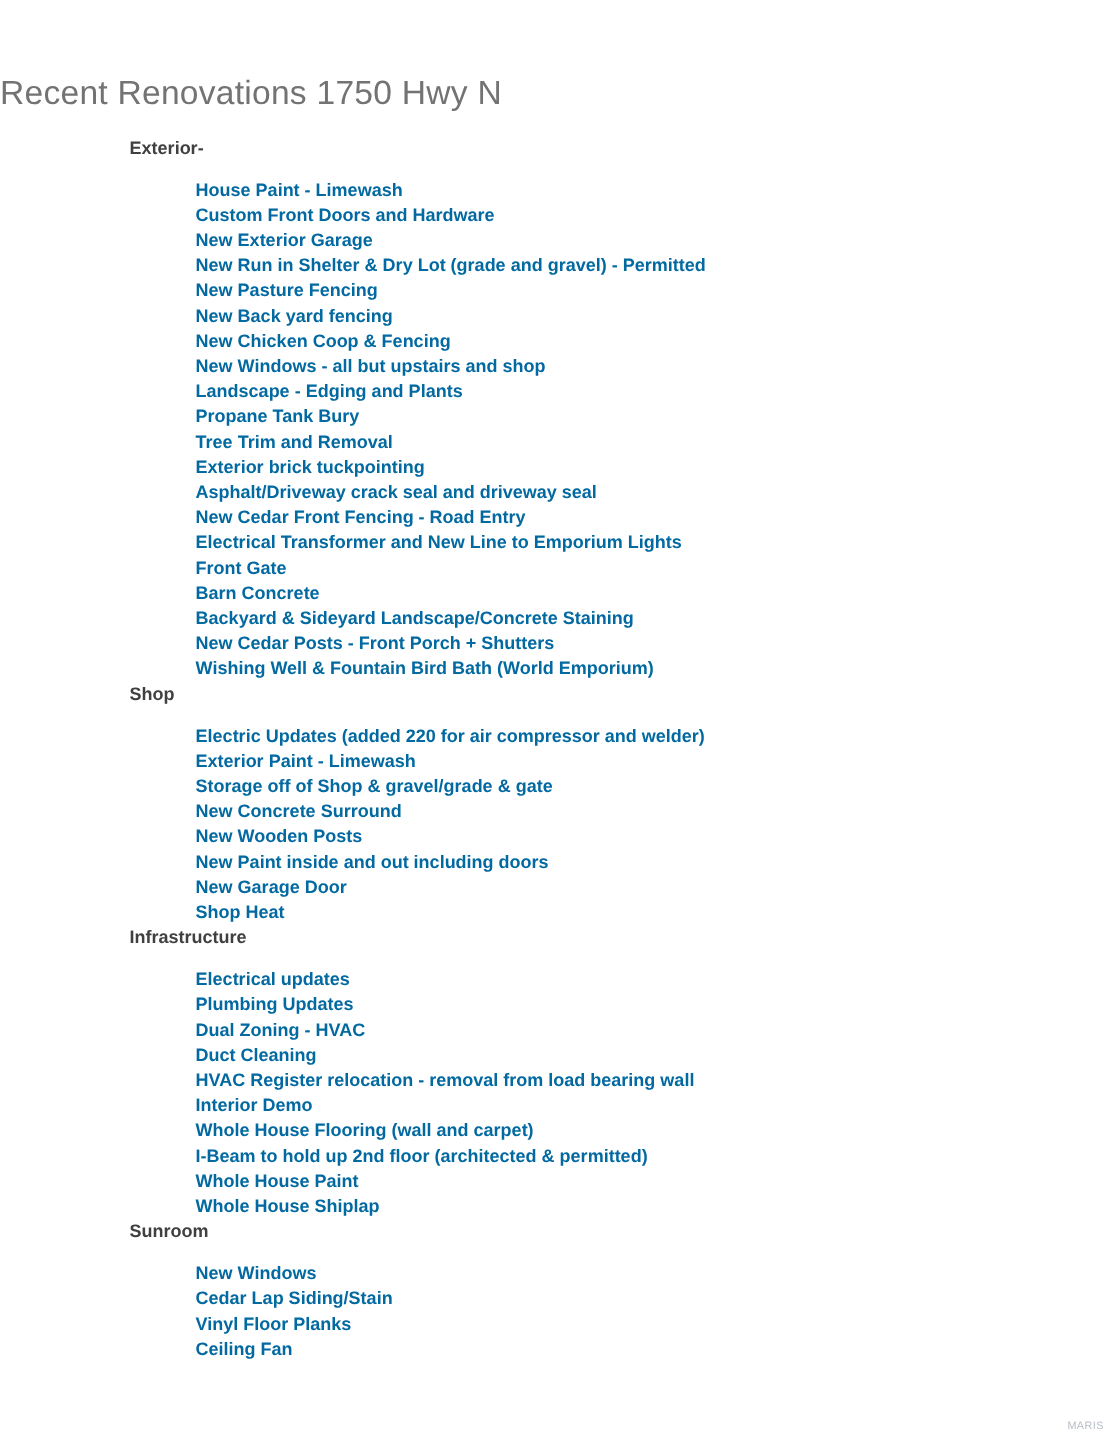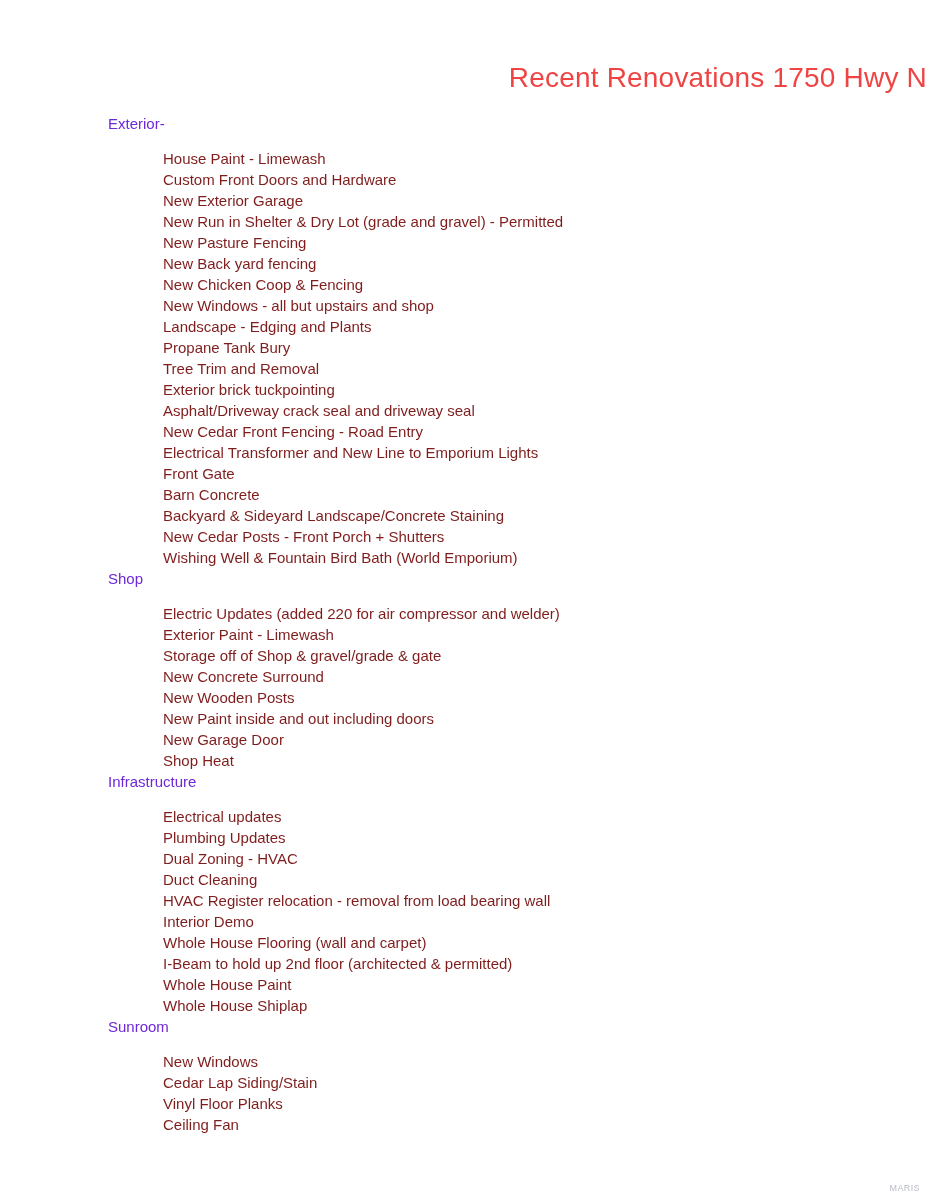--- a/index.html
+++ b/index.html
@@ -13,54 +13,55 @@
     height: 1200px;
     background: #ffffff;
     overflow: hidden;
     font-family: "Liberation Sans", sans-serif;
     color: #1f1f1f;
     box-sizing: border-box;
   }
   .title {
     margin: 0;
     padding-top: 60px;
-    text-align: right;
+    text-align: left;
     font-size: 28px;
     font-weight: 400;
     line-height: 36px;
     letter-spacing: 0.2px;
-    color: #ef4444;
+    color: #737373;
   }
   .content {
     margin-top: 17px;
     margin-left: 108px;
     margin-right: 40px;
     font-size: 15px;
   }
   .content section {
     margin: 0;
     padding: 0;
   }
   .content h2 {
     margin: 0 0 14px 0;
     padding: 0;
     font-size: 15px;
-    font-weight: 400;
+    font-weight: 700;
     line-height: 21px;
-    color: #6d28d9;
+    color: #404040;
   }
   .content ul {
     list-style: none;
     margin: 0 0 0 55px;
     padding: 0;
   }
   .content li {
     line-height: 21px;
     white-space: nowrap;
-    color: #7f1d1d;
+    color: #0369a1;
+    font-weight: bold;
   }
   .watermark {
     position: absolute;
     right: 7px;
     bottom: 7px;
     font-size: 9px;
     letter-spacing: 0.4px;
     color: #b8bec6;
   }
 </style>

